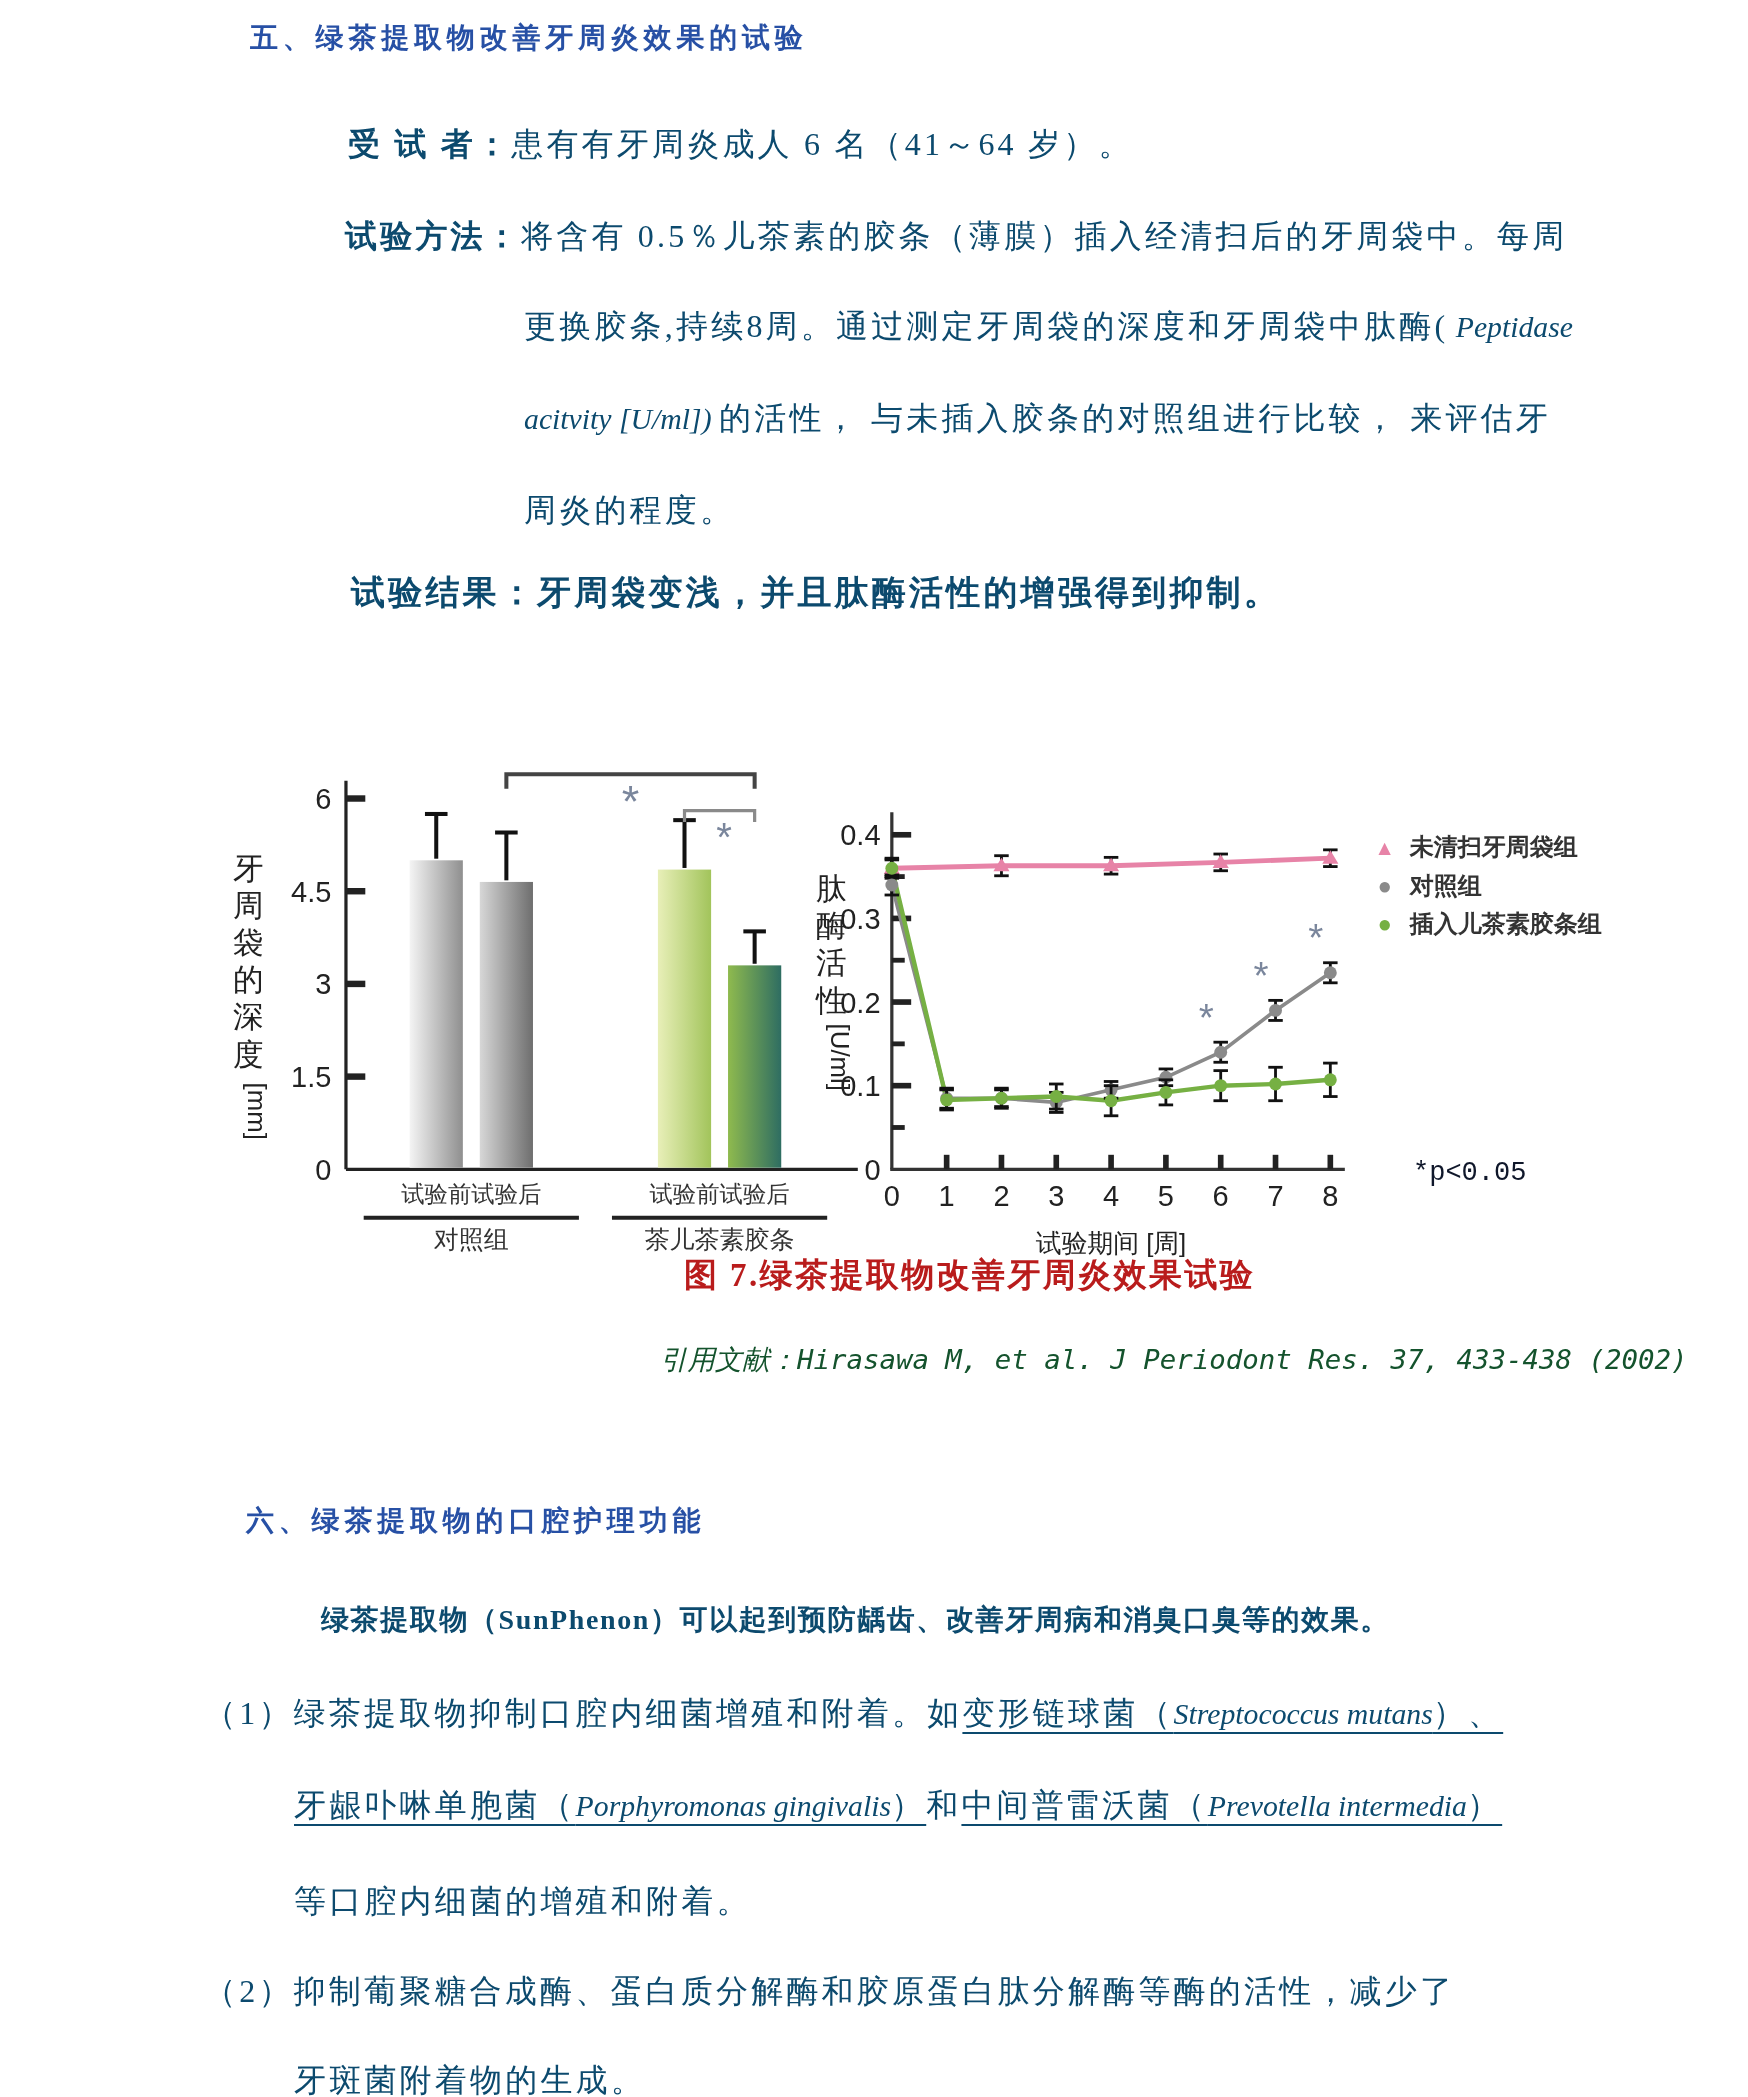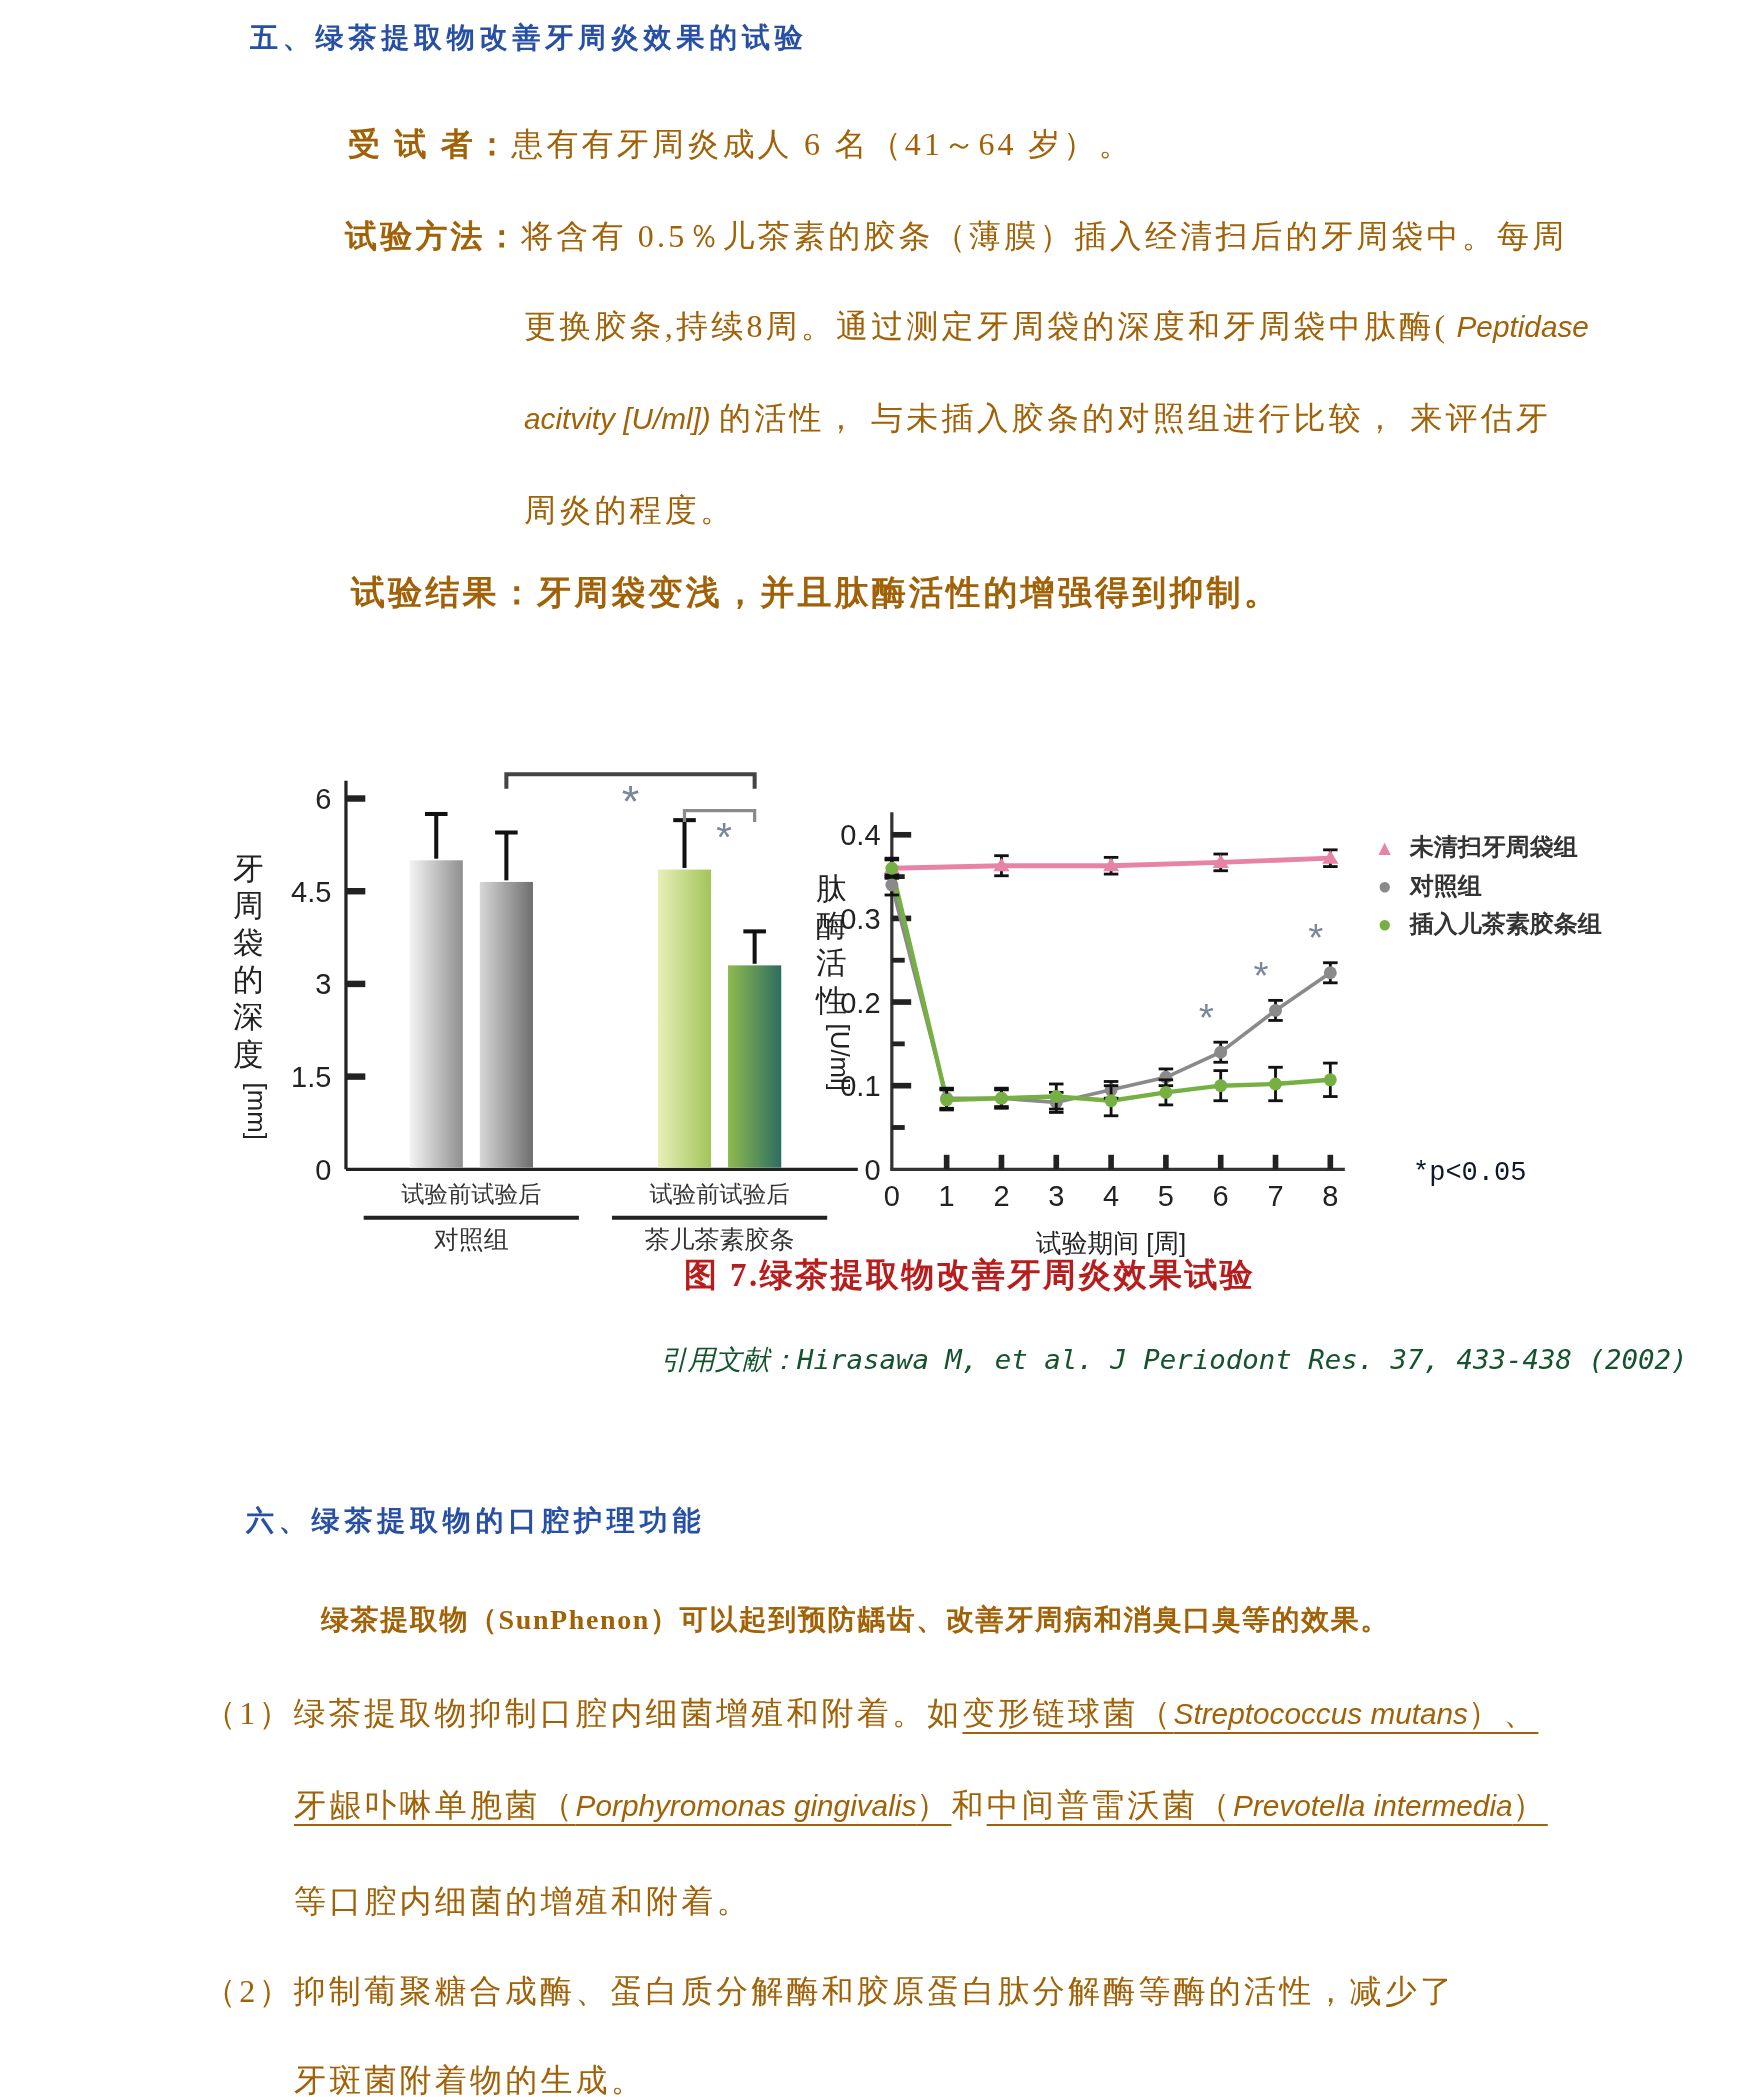--- a/index.html
+++ b/index.html
@@ -3,23 +3,23 @@
 <meta charset="utf-8">
 <style>
   *{margin:0;padding:0;box-sizing:border-box}
   html,body{background:#ffffff}
   body{font-family:"Liberation Serif",serif;color:#111}
   .page{position:relative;width:1748px;height:2097px;background:#fff;overflow:hidden}
   .abs{position:absolute;white-space:nowrap}
   .blue{color:#2750a5}
   .b{font-weight:bold}
   .h1{font-size:28px;font-weight:bold;letter-spacing:4.8px}
-  .line{font-size:32px;letter-spacing:3.2px;color:#a16207}
+  .line{font-size:32px;letter-spacing:3.2px;color:#0c4a6e}
   .tight{letter-spacing:1.6px}
-  .lat{font-style:italic;font-family:Liberation Sans, sans-serif;letter-spacing:0;font-size:0.93em}
+  .lat{font-style:italic;font-family:Liberation Serif, serif;letter-spacing:0;font-size:0.93em}
   .caption{font-size:33px;font-weight:600;letter-spacing:2.4px;color:#b91c1c}
   .cite{font-size:27.4px;font-style:italic;font-family:"DejaVu Sans Mono",monospace;color:#14532d}
   .legend{display:flex;flex-direction:column;gap:6.5px}
   .legend-row{display:flex;align-items:center;gap:11.3px;font-size:24px;color:#333;
     font-family:"Liberation Sans",sans-serif;font-weight:bold}
   .legend-marker{display:inline-block;width:27.4px;text-align:center;line-height:1}
   .note{font-size:27px;color:#0f172a;font-family:Liberation Mono, monospace}
   svg text{font-family:"Liberation Sans",sans-serif}
   .useg{text-decoration:underline;text-underline-offset:8px;text-decoration-thickness:2.4px}
 </style>

